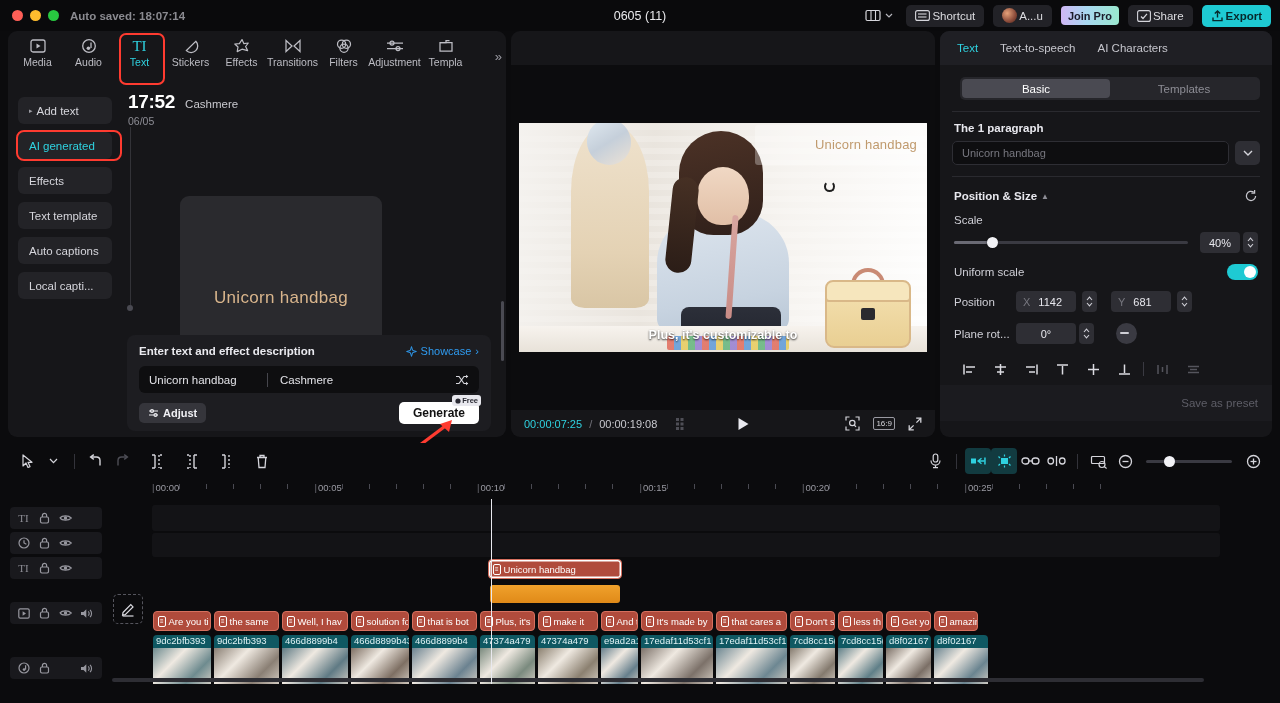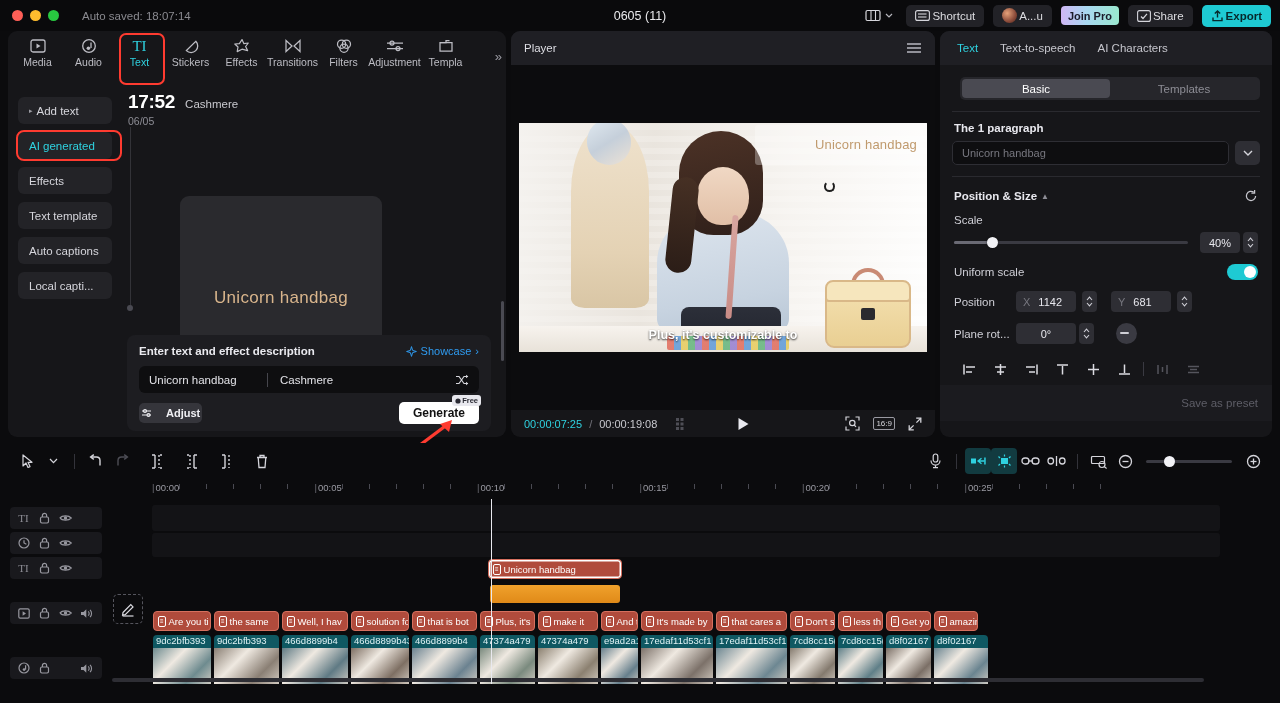--- a/index.html
+++ b/index.html
@@ -13,21 +13,21 @@
   .app { position: relative; width: 1280px; height: 703px; background:#0b0b0d; }
 
   
   .titlebar {
     position:absolute; left:0; top:0; width:1280px; height:31px;
     background:#0a0a0c; display:flex; align-items:center;
   }
   .traffic { display:flex; align-items:center; gap:7px; padding-left:12px; }
   .dot { width:11px; height:11px; border-radius:50%; }
   .dot.r{background:#ff5f57;} .dot.y{background:#febc2e;} .dot.g{background:#28c840;}
-  .autosave { margin-left:16px; font-size:11.5px; color:#8a8a90; white-space:nowrap; }
+  .autosave { margin-left:4px; font-size:11.5px; color:#8a8a90; white-space:nowrap;font-weight:bold; }
   .proj-title {
     position:absolute; left:0; right:0; text-align:center; font-size:12.5px; color:#e9e9ec;
     pointer-events:none;
   }
   .tb-right { margin-left:auto; display:flex; align-items:center; gap:9px; padding-right:9px; }
   .tb-btn {
     display:flex; align-items:center; gap:2px; height:22px; padding:0 9px;
     border-radius:5px; background:#222227; font-size:11.5px; color:#dcdce0;
     border:none; cursor:pointer; white-space:nowrap;
   }
@@ -102,22 +102,22 @@
   .pb-input {
     margin-top:9px; height:27px; background:#0e0e10; border-radius:6px;
     display:flex; align-items:center; padding:0 10px; gap:0;
   }
   .pb-in1 { font-size:11.5px; color:#e2e2e7; width:118px; }
   .pb-sep { width:1px; height:14px; background:#46464d; margin-right:12px;}
   .pb-in2 { font-size:11.5px; color:#e2e2e7; flex:1; }
   .shuffle { color:#d5d5db; cursor:pointer;}
   .pb-row { margin-top:9px; display:flex; align-items:center; }
   .adjust {
-    height:20px; padding:0 2px; border-radius:5px; background:#35353b; color:#f0f0f4;
-    font-size:11px; display:flex;align-items:center;gap:14px; cursor:pointer; font-weight:bold;
+    height:20px; padding:0 9px; border-radius:5px; background:#35353b; color:#f0f0f4;
+    font-size:11px; display:flex;align-items:center;gap:4px; cursor:pointer; font-weight:bold;
   }
   .gen-wrap { margin-left:auto; position:relative; }
   .generate {
     height:22px; padding:0 14px; border-radius:5px; background:#fff; color:#111;
     font-size:12px; display:flex;align-items:center; cursor:pointer; font-weight:bold;
   }
   .freetag {
     position:absolute; right:-2px; top:-7px; height:11px; padding:0 3px; border-radius:3px;
     background:#e8e8ee; color:#2a2a33; font-size:7.5px; display:flex;align-items:center;gap:1px;
     font-weight:bold;
@@ -516,30 +516,20 @@
       </div>
     </div>
   </div>
 
   <svg class="arrow-ann" viewBox="0 0 60 40">
     <path d="M4 36 L44 6" stroke="#ff3b30" stroke-width="3.4" fill="none"></path>
     <path d="M48 2 L36 6 L45 14 Z" fill="#ff3b30"></path>
   </svg>
 
   <div class="player">
-    <div class="player-hd">
-      <span class="t">Player</span>
-      <span class="burger">
-        <svg width="16" height="12" viewBox="0 0 16 12">
-          <line x1="1" y1="2" x2="15" y2="2" stroke="#b8b8c0" stroke-width="1.7"></line>
-          <line x1="1" y1="6" x2="15" y2="6" stroke="#b8b8c0" stroke-width="1.7"></line>
-          <line x1="1" y1="10" x2="15" y2="10" stroke="#b8b8c0" stroke-width="1.7"></line>
-        </svg>
-      </span>
-    </div>
     <div class="stage">
       <div class="video">
         <div class="v-wall"></div>
         <div class="v-dress"></div>
         <div class="v-person">
           <div class="v-shirt"></div>
           <div class="v-skirt"></div>
           <div class="v-hair"></div>
           <div class="v-face"></div>
           <div class="v-hairside"></div>

